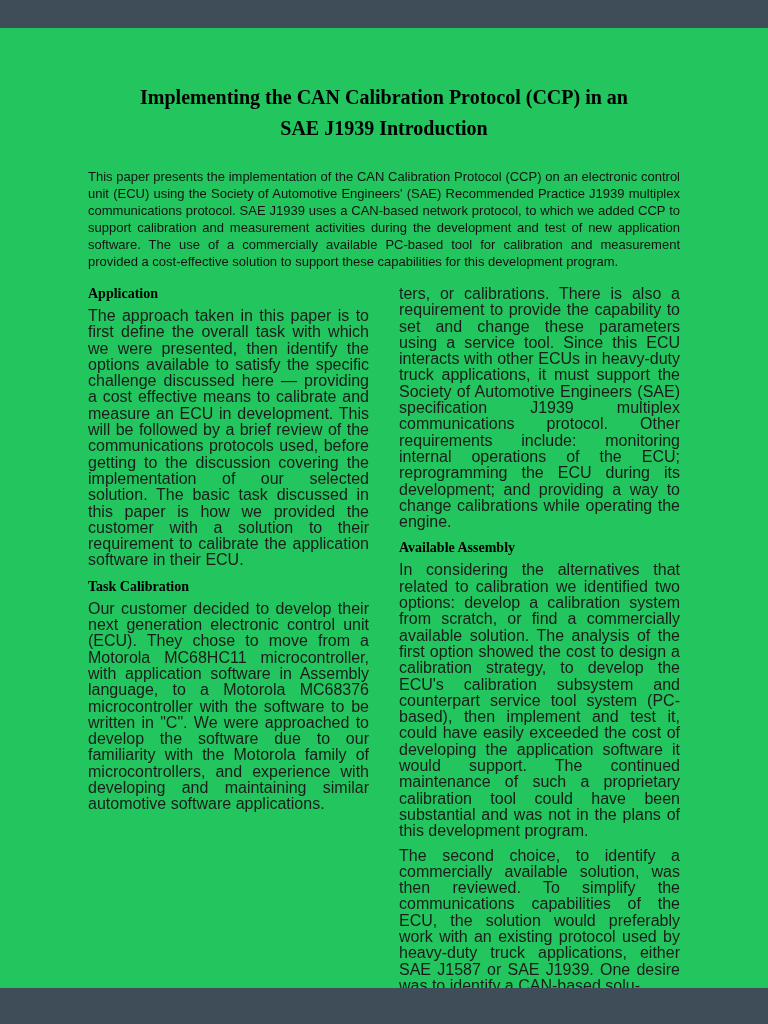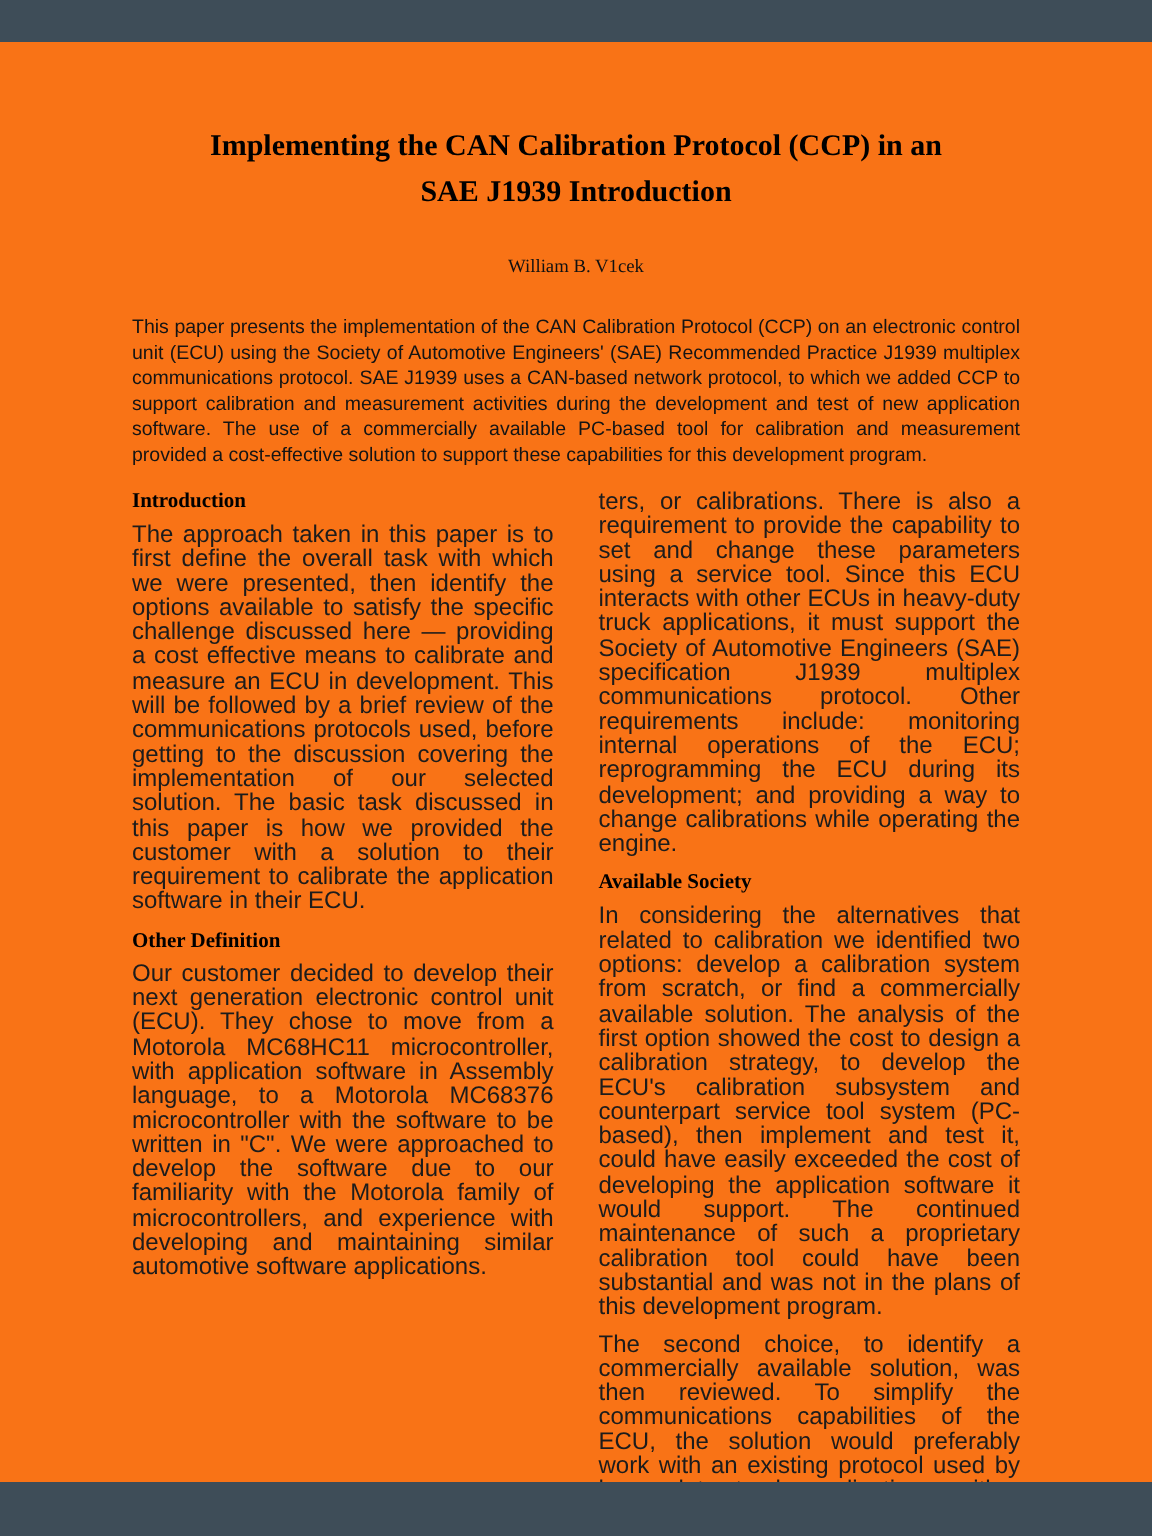--- a/index.html
+++ b/index.html
@@ -13,21 +13,21 @@
     width: 768px;
     height: 1024px;
     display: flex;
     flex-direction: column;
   }
   .bar { background: #3e4d58; flex: 0 0 auto; }
   .bar.top { height: 28px; }
   .bar.bottom { height: 36px; }
   .page {
     flex: 1 1 auto;
-    background: #f97316;
+    background: #22c55e;
     color: #1c1c1c;
     padding: 54px 88px 36px 88px;
     overflow: hidden;
   }
   .title {
     font-family: "Liberation Serif", serif;
     font-weight: 700;
     font-size: 20px;
     line-height: 31px;
     text-align: center;
@@ -76,37 +76,36 @@
 
 <div class="viewer">
   <div class="bar top"></div>
 
   <div class="page">
     <h1 class="title">
       <span class="tline">Implementing the CAN Calibration Protocol (CCP) in an</span>
       <span class="tline">SAE J1939 Introduction</span>
     </h1>
 
-    <div class="author">William B. V1cek</div>
 
     <p class="abstract">This paper presents the implementation of the CAN Calibration Protocol (CCP) on an electronic control unit (ECU) using the Society of Automotive Engineers' (SAE) Recommended Practice J1939 multiplex communications protocol.  SAE J1939 uses a CAN-based network protocol, to which we added CCP to support calibration and measurement activities during the development and test of new application software. The use of a commercially available PC-based tool for calibration and measurement provided a cost-effective solution to support these capabilities for this development program.</p>
 
     <div class="columns">
       <div class="col">
-        <h3>Introduction</h3>
+        <h3>Application</h3>
         <p>The approach taken in this paper is to first define the overall task with which we were presented, then identify the options available to satisfy the specific challenge discussed here — providing a cost effective means to calibrate and measure an ECU in development.  This will be followed by a brief review of the communications protocols used, before getting to the discussion covering the implementation of our selected solution.  The basic task discussed in this paper is how we provided the customer with a solution to their requirement to calibrate the application software in their ECU.</p>
 
-        <h3>Other Definition</h3>
+        <h3>Task Calibration</h3>
         <p>Our customer decided to develop their next generation electronic control unit (ECU).  They chose to move from a Motorola MC68HC11 microcontroller, with application software in Assembly language, to a Motorola MC68376 microcontroller with the software to be written in "C".  We were approached to develop the software due to our familiarity with the Motorola family of microcontrollers, and experience with developing and maintaining similar automotive software applications.</p>
       </div>
 
       <div class="col">
         <p>ters, or calibrations. There is also a requirement to provide the capability to set and change these parameters using a service tool. Since this ECU interacts with other ECUs in heavy-duty truck applications, it must support the Society of Automotive Engineers (SAE) specification J1939 multiplex communications protocol. Other requirements include: monitoring internal operations of the ECU; reprogramming the ECU during its development; and providing a way to change calibrations while operating the engine.</p>
 
-        <h3>Available Society</h3>
+        <h3>Available Assembly</h3>
         <p>In considering the alternatives that related to calibration we identified two options: develop a calibration system from scratch, or find a commercially available solution. The analysis of the first option showed the cost to design a calibration strategy, to develop the ECU's calibration subsystem and counterpart service tool system (PC-based), then implement and test it, could have easily exceeded the cost of developing the application software it would support.  The continued maintenance of such a proprietary calibration tool could have been substantial and was not in the plans of this development program.</p>
         <p>The second choice, to identify a commercially available solution, was then reviewed.  To simplify the communications capabilities of the ECU, the solution would preferably work with an existing protocol used by heavy-duty truck applications, either SAE J1587 or SAE J1939.  One desire was to identify a CAN-based solu-</p>
       </div>
     </div>
   </div>
 
   <div class="bar bottom"></div>
 </div>
 
 </body></html>

